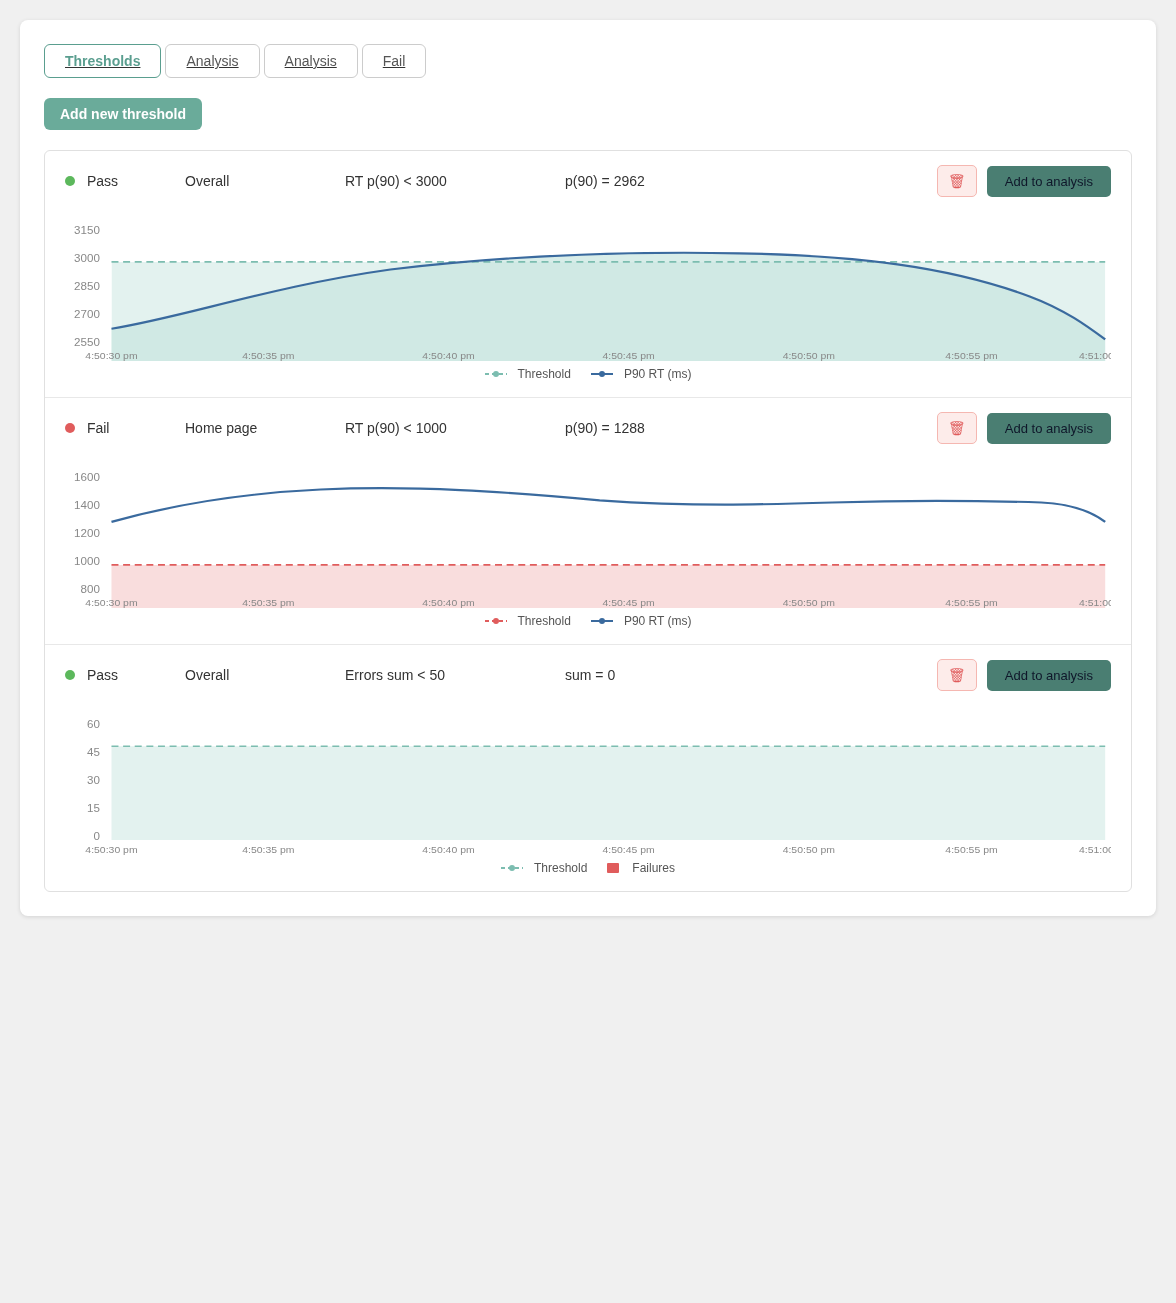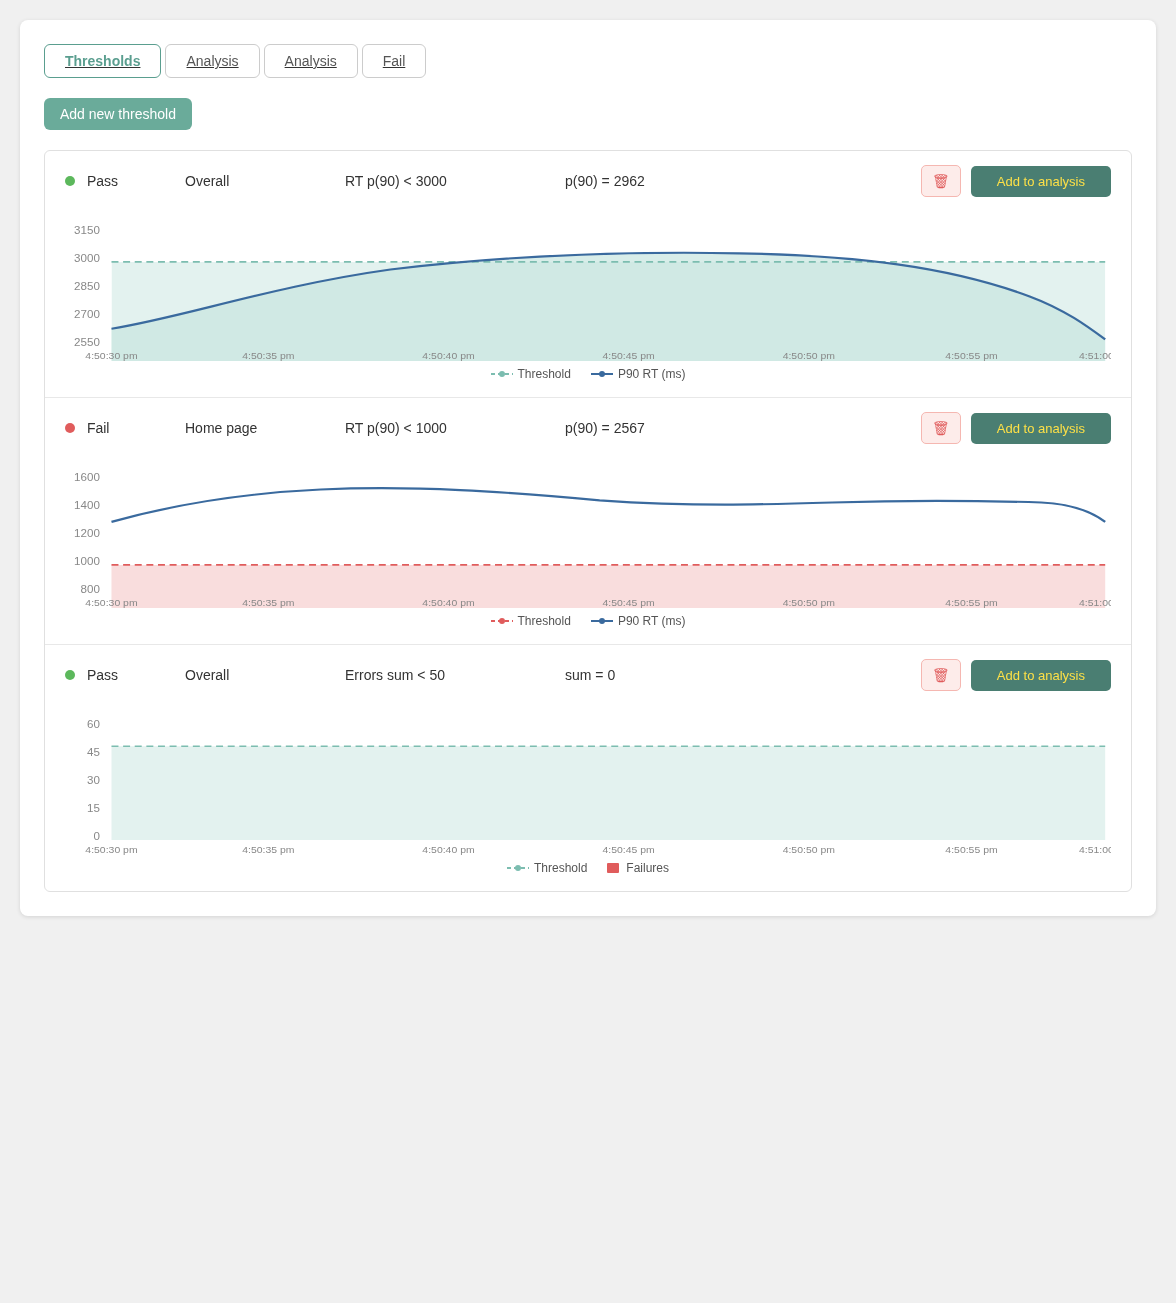--- a/index.html
+++ b/index.html
@@ -43,21 +43,21 @@
       font-weight: 600;
     }
     .add-btn {
       background: #6aab9a;
       color: #fff;
       border: none;
       border-radius: 6px;
       padding: 8px 16px;
       cursor: pointer;
       font-size: 14px;
-      font-weight: 400;
+      font-weight: 700;
       margin-bottom: 20px;
     }
     .table-wrapper {
       border: 1px solid #e0e0e0;
       border-radius: 6px;
       overflow: hidden;
     }
     .table-header {
       display: grid;
       grid-template-columns: 120px 160px 220px 200px 1fr;
@@ -99,24 +99,24 @@
       background: #fdecea;
       border: 1px solid #f5b7b1;
       border-radius: 5px;
       padding: 7px 10px;
       cursor: pointer;
       color: #e05c5c;
       font-size: 14px;
     }
     .analysis-btn {
       background: #4a7e72;
-      color: #fde047;
+      color: #0f172a;
       border: none;
       border-radius: 5px;
-      padding: 8px 26px;
+      padding: 8px 18px;
       cursor: pointer;
       font-size: 13px;
       font-weight: 500;
     }
     .chart-container {
       padding: 10px 20px 16px 20px;
     }
     .chart-area {
       position: relative;
       height: 140px;
@@ -124,21 +124,21 @@
     .chart-legend {
       display: flex;
       justify-content: center;
       gap: 20px;
       margin-top: 6px;
       font-size: 12px;
     }
     .legend-item {
       display: flex;
       align-items: center;
-      gap: 5px;
+      gap: 11px;
       color: #555;
     }
     svg.chart-svg {
       width: 100%;
       height: 100%;
     }
   </style>
 </head>
 <body>
 
@@ -224,21 +224,21 @@
       </div>
 
       <div class="threshold-row">
         <div class="row-header">
           <span>
             <span class="status-dot fail"></span>
             <span class="status-label">Fail</span>
           </span>
           <span>Home page</span>
           <span>RT p(90) &lt; 1000</span>
-          <span>p(90) = 2567</span>
+          <span>p(90) = 1288</span>
           <div class="row-actions">
             <button class="delete-btn">🗑</button>
             <button class="analysis-btn">Add to analysis</button>
           </div>
         </div>
         <div class="chart-container">
           <div class="chart-area">
             <svg class="chart-svg" viewBox="0 0 900 130" preserveAspectRatio="none">
 
               <text x="30" y="12" font-size="10" fill="#888" text-anchor="end">1600</text>

